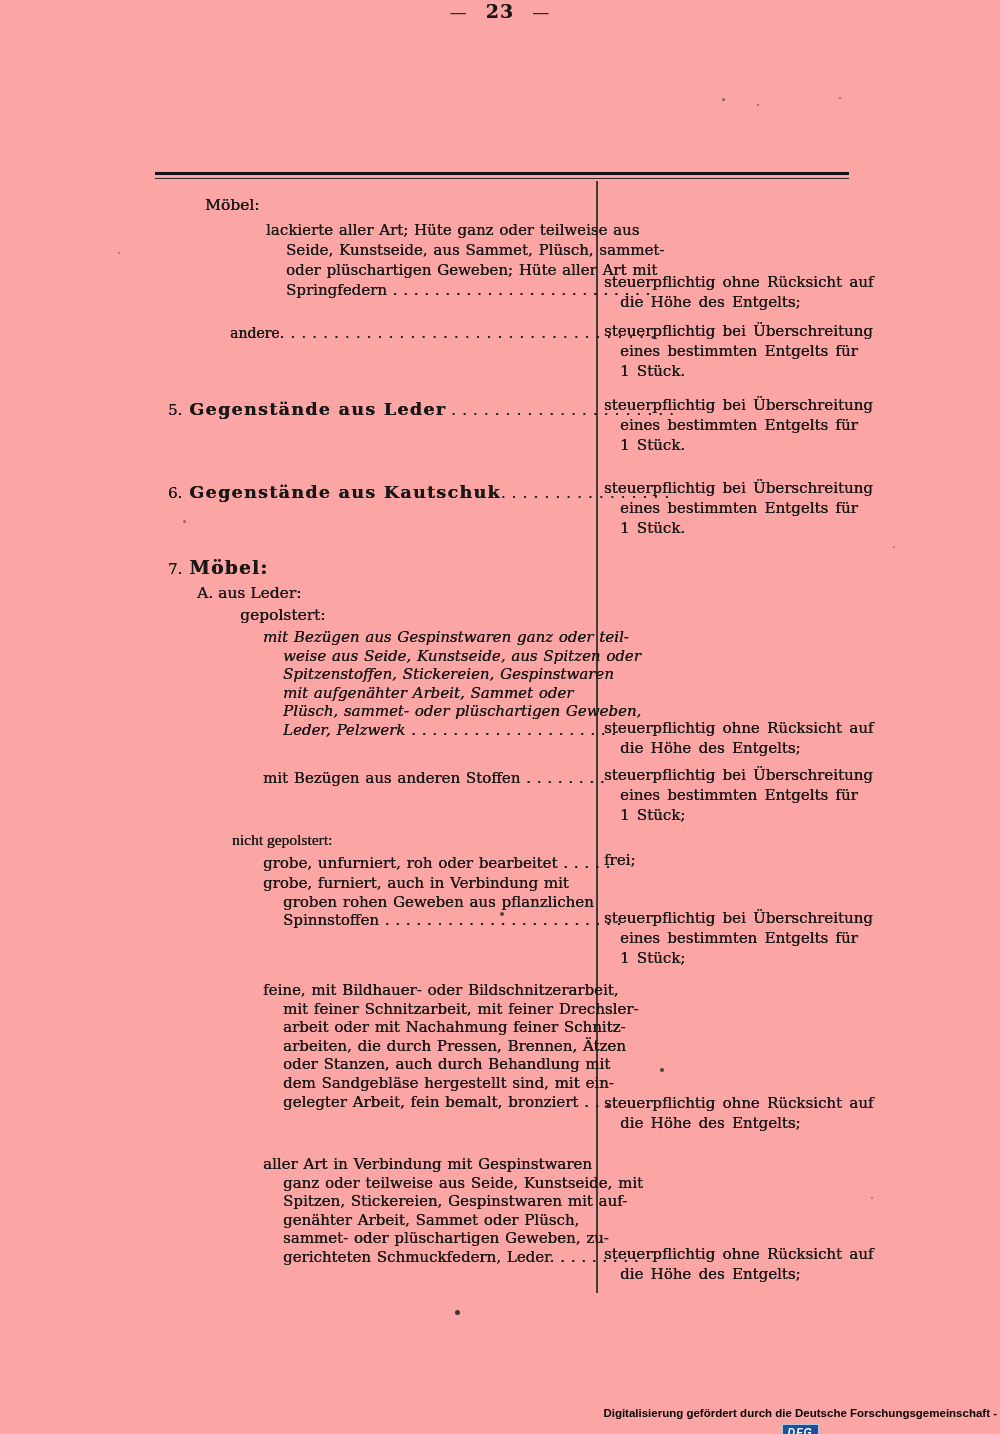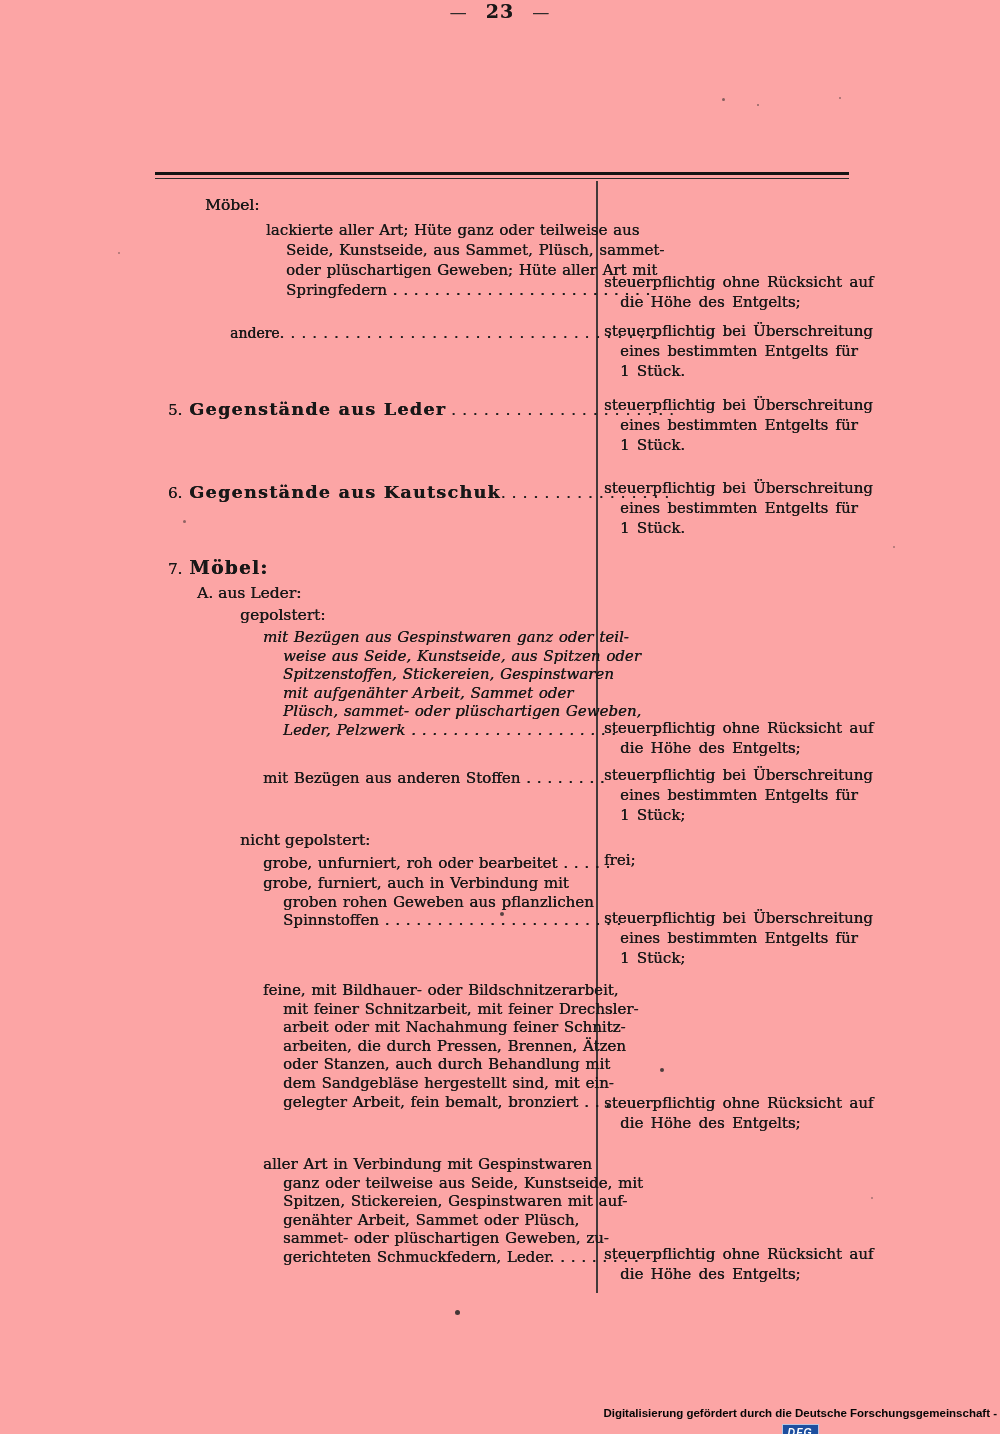--- a/index.html
+++ b/index.html
@@ -115,21 +115,21 @@
 Plüsch, sammet- oder plüschartigen Geweben,
 Leder, Pelzwerk . . . . . . . . . . . . . . . . . . . .</div>
   <div class="abs status" style="left:604px;top:719px;">steuerpflichtig ohne Rücksicht auf
 die Höhe des Entgelts;</div>
 
   <div class="abs t" style="left:263px;top:768px;">mit Bezügen aus anderen Stoffen . . . . . . . .</div>
   <div class="abs status" style="left:604px;top:766px;">steuerpflichtig bei Überschreitung
 eines bestimmten Entgelts für
 1 Stück;</div>
 
-  <div class="abs subhead" style="left:240px;top:831px;">nicht gepolstert:</div>
+  <div class="abs subhead" style="left:232px;top:831px;font-family:Liberation Serif, serif;">nicht gepolstert:</div>
 
   <div class="abs t" style="left:263px;top:853px;">grobe, unfurniert, roh oder bearbeitet . . . . .</div>
   <div class="abs status" style="left:604px;top:851px;">frei;</div>
 
   <div class="abs t dense hang20" style="left:263px;top:874px;">grobe, furniert, auch in Verbindung mit
 groben rohen Geweben aus pflanzlichen
 Spinnstoffen . . . . . . . . . . . . . . . . . . . . . . .</div>
   <div class="abs status" style="left:604px;top:909px;">steuerpflichtig bei Überschreitung
 eines bestimmten Entgelts für
 1 Stück;</div>

